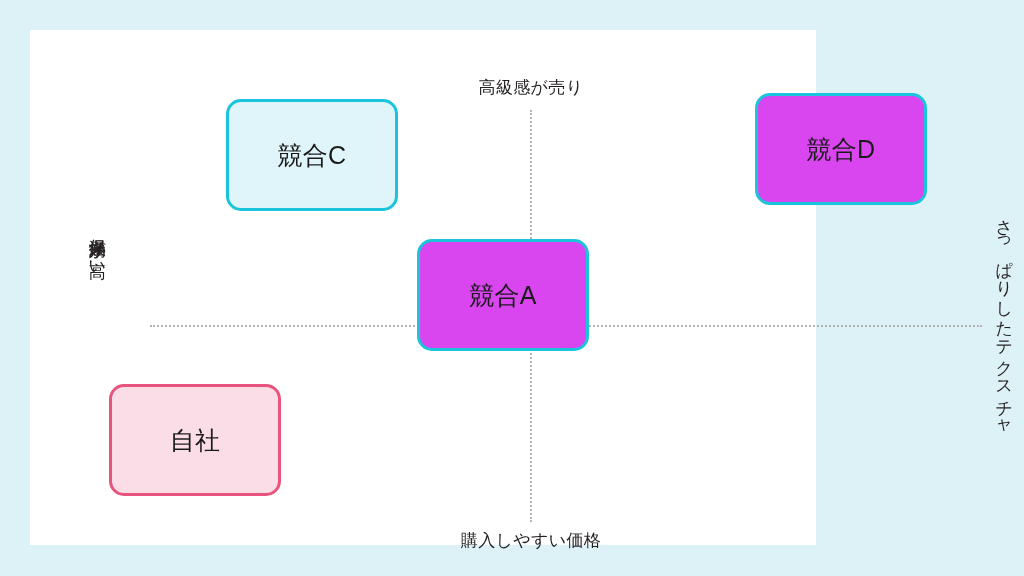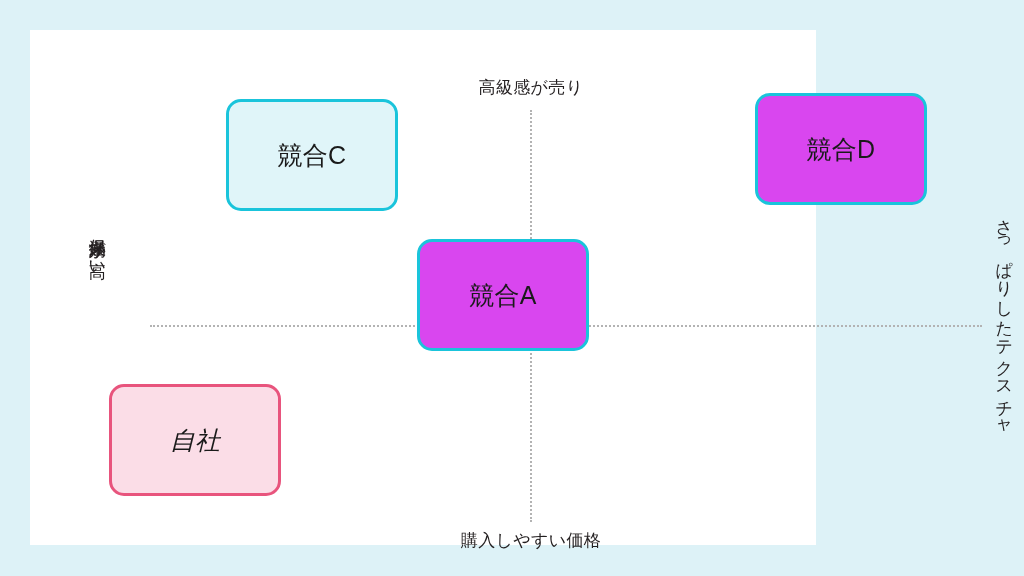--- a/index.html
+++ b/index.html
@@ -93,21 +93,20 @@
     border-radius: 15px;
     border: 3px solid #1ac4db;
     background: #e0f5f9;
     display: flex;
     align-items: center;
     justify-content: center;
   }
   .map-box.accent {
     border-color: #e8547d;
     background: #fbdde7;
-    font-style: italic;
   }
   .map-box .box-label {
     color: #1a1a1a;
     font-size: 25px;
     letter-spacing: 0.01em;
     white-space: nowrap;
   }
 </style>
 </head>
 <body>

